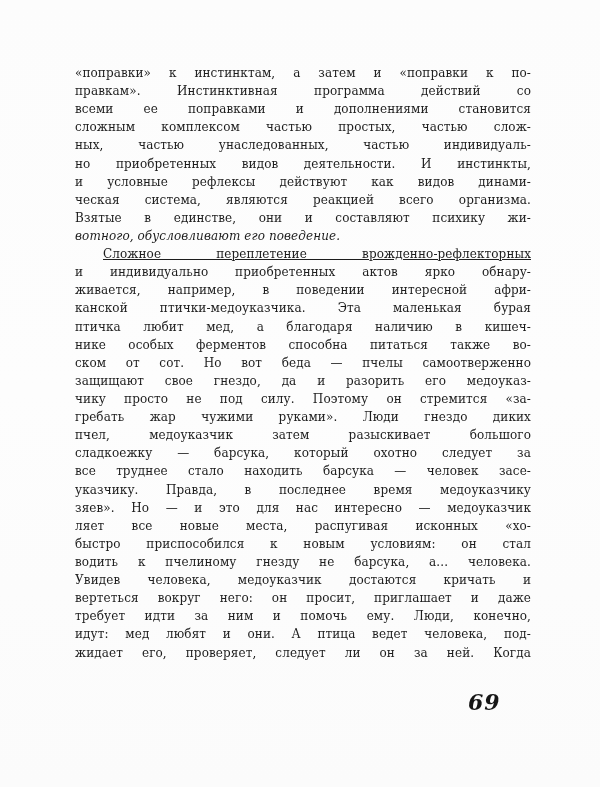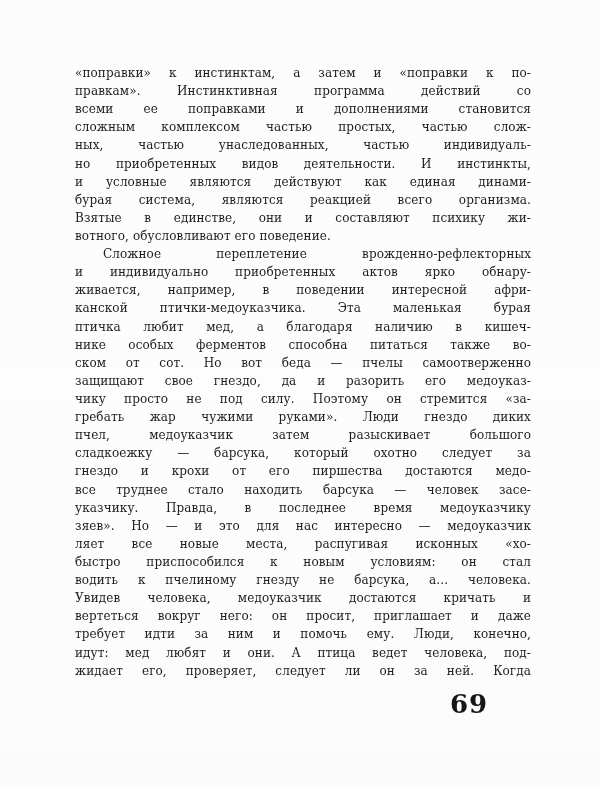--- a/index.html
+++ b/index.html
@@ -30,62 +30,64 @@
     font-size: 12px;
     line-height: 18.12px;
     height: 18.12px;
     overflow: hidden;
     text-align: justify;
     text-align-last: justify;
     letter-spacing: 0.1px;
   }
   .line.indent {
     text-indent: 28px;
+    text-decoration: underline;
   }
   .line.para-end {
     text-align-last: left;
+    font-style: italic;
   }
   .page-number {
     position: absolute;
-    left: 450px;
+    left: 468px;
     top: 689px;
-    font-size: 26px;
+    font-size: 22px;
     font-weight: bold;
+    font-style: italic;
     letter-spacing: 1px;
     color: #161616;
   }
 </style>
 </head>
 <body>
 
 <div class="page">
   <div class="text-block">
       <div class="line">«поправки» к инстинктам, а затем и «поправки к по-</div>
       <div class="line">правкам». Инстинктивная программа действий со</div>
       <div class="line">всеми ее поправками и дополнениями становится</div>
       <div class="line">сложным комплексом частью простых, частью слож-</div>
       <div class="line">ных, частью унаследованных, частью индивидуаль-</div>
       <div class="line">но приобретенных видов деятельности. И инстинкты,</div>
-      <div class="line">и условные являются действуют как единая динами-</div>
-      <div class="line">бурая система, являются реакцией всего организма.</div>
+      <div class="line">и условные рефлексы действуют как видов динами-</div>
+      <div class="line">ческая система, являются реакцией всего организма.</div>
       <div class="line">Взятые в единстве, они и составляют психику жи-</div>
       <div class="line para-end">вотного, обусловливают его поведение.</div>
       <div class="line indent">Сложное переплетение врожденно-рефлекторных</div>
       <div class="line">и индивидуально приобретенных актов ярко обнару-</div>
       <div class="line">живается, например, в поведении интересной афри-</div>
       <div class="line">канской птички-медоуказчика. Эта маленькая бурая</div>
       <div class="line">птичка любит мед, а благодаря наличию в кишеч-</div>
       <div class="line">нике особых ферментов способна питаться также во-</div>
       <div class="line">ском от сот. Но вот беда — пчелы самоотверженно</div>
       <div class="line">защищают свое гнездо, да и разорить его медоуказ-</div>
       <div class="line">чику просто не под силу. Поэтому он стремится «за-</div>
       <div class="line">гребать жар чужими руками». Люди гнездо диких</div>
       <div class="line">пчел, медоуказчик затем разыскивает большого</div>
       <div class="line">сладкоежку — барсука, который охотно следует за</div>
-      <div class="line">гнездо и крохи от его пиршества достаются медо-</div>
       <div class="line">все труднее стало находить барсука — человек засе-</div>
       <div class="line">указчику. Правда, в последнее время медоуказчику</div>
       <div class="line">зяев». Но — и это для нас интересно — медоуказчик</div>
       <div class="line">ляет все новые места, распугивая исконных «хо-</div>
       <div class="line">быстро приспособился к новым условиям: он стал</div>
       <div class="line">водить к пчелиному гнезду не барсука, а... человека.</div>
       <div class="line">Увидев человека, медоуказчик достаются кричать и</div>
       <div class="line">вертеться вокруг него: он просит, приглашает и даже</div>
       <div class="line">требует идти за ним и помочь ему. Люди, конечно,</div>
       <div class="line">идут: мед любят и они. А птица ведет человека, под-</div>

